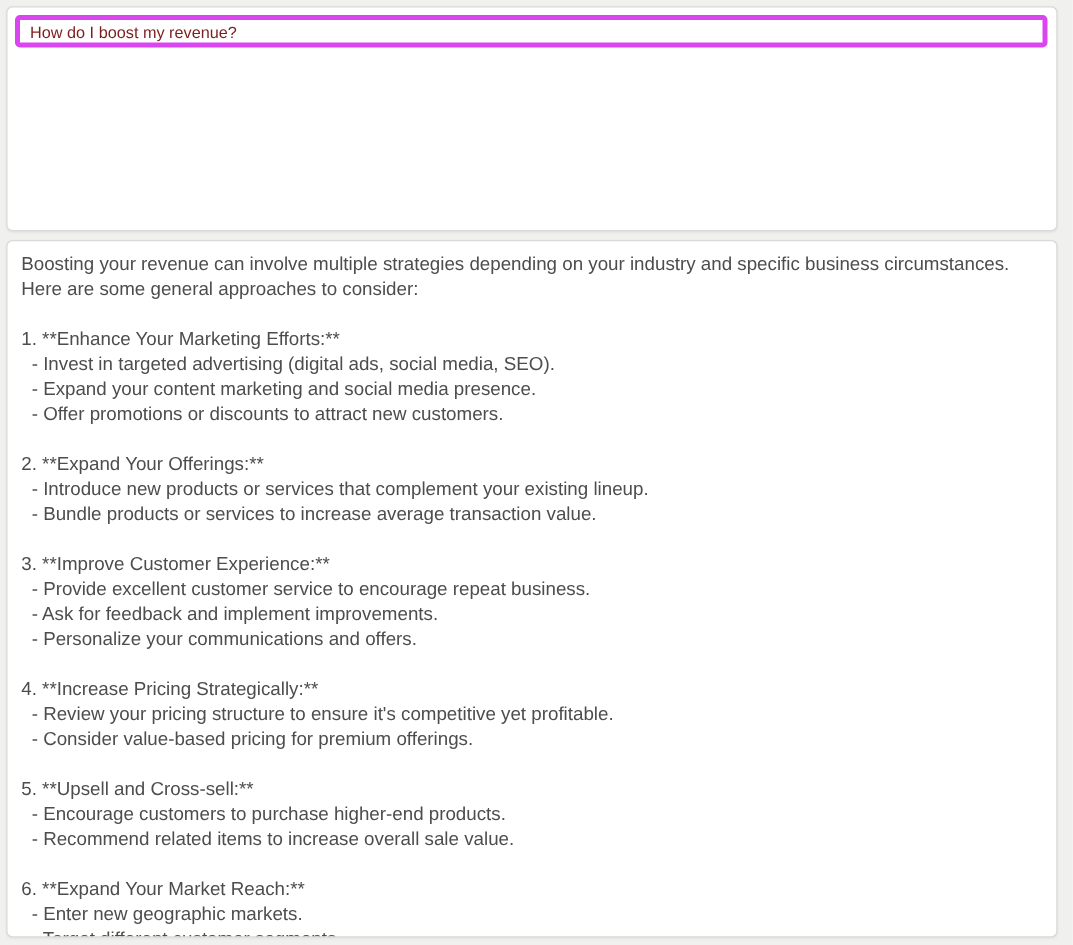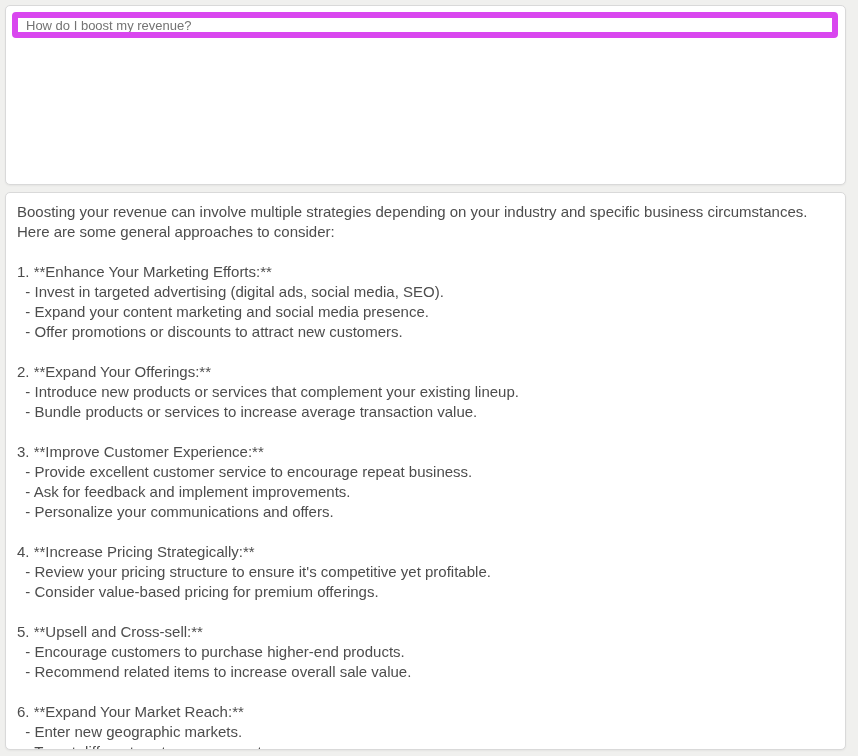--- a/index.html
+++ b/index.html
@@ -24,26 +24,26 @@
   .query-card {
     top: 5px;
     height: 178px;
   }
   .query-input {
     display: block;
     box-sizing: border-box;
     margin: 6px 7px 0 6px;
     width: calc(100% - 13px);
     height: 26px;
-    border: 6px solid #d946ef;
+    border: 4px solid #d946ef;
     border-radius: 4px;
     padding: 0 8px;
     font-family: "Liberation Sans", sans-serif;
     font-size: 13px;
-    color: #737373;
+    color: #7f1d1d;
     background: #ffffff;
     outline: none;
   }
   .response-card {
     top: 192px;
     height: 556px;
     overflow: hidden;
   }
   .response-text {
     margin: 0;

